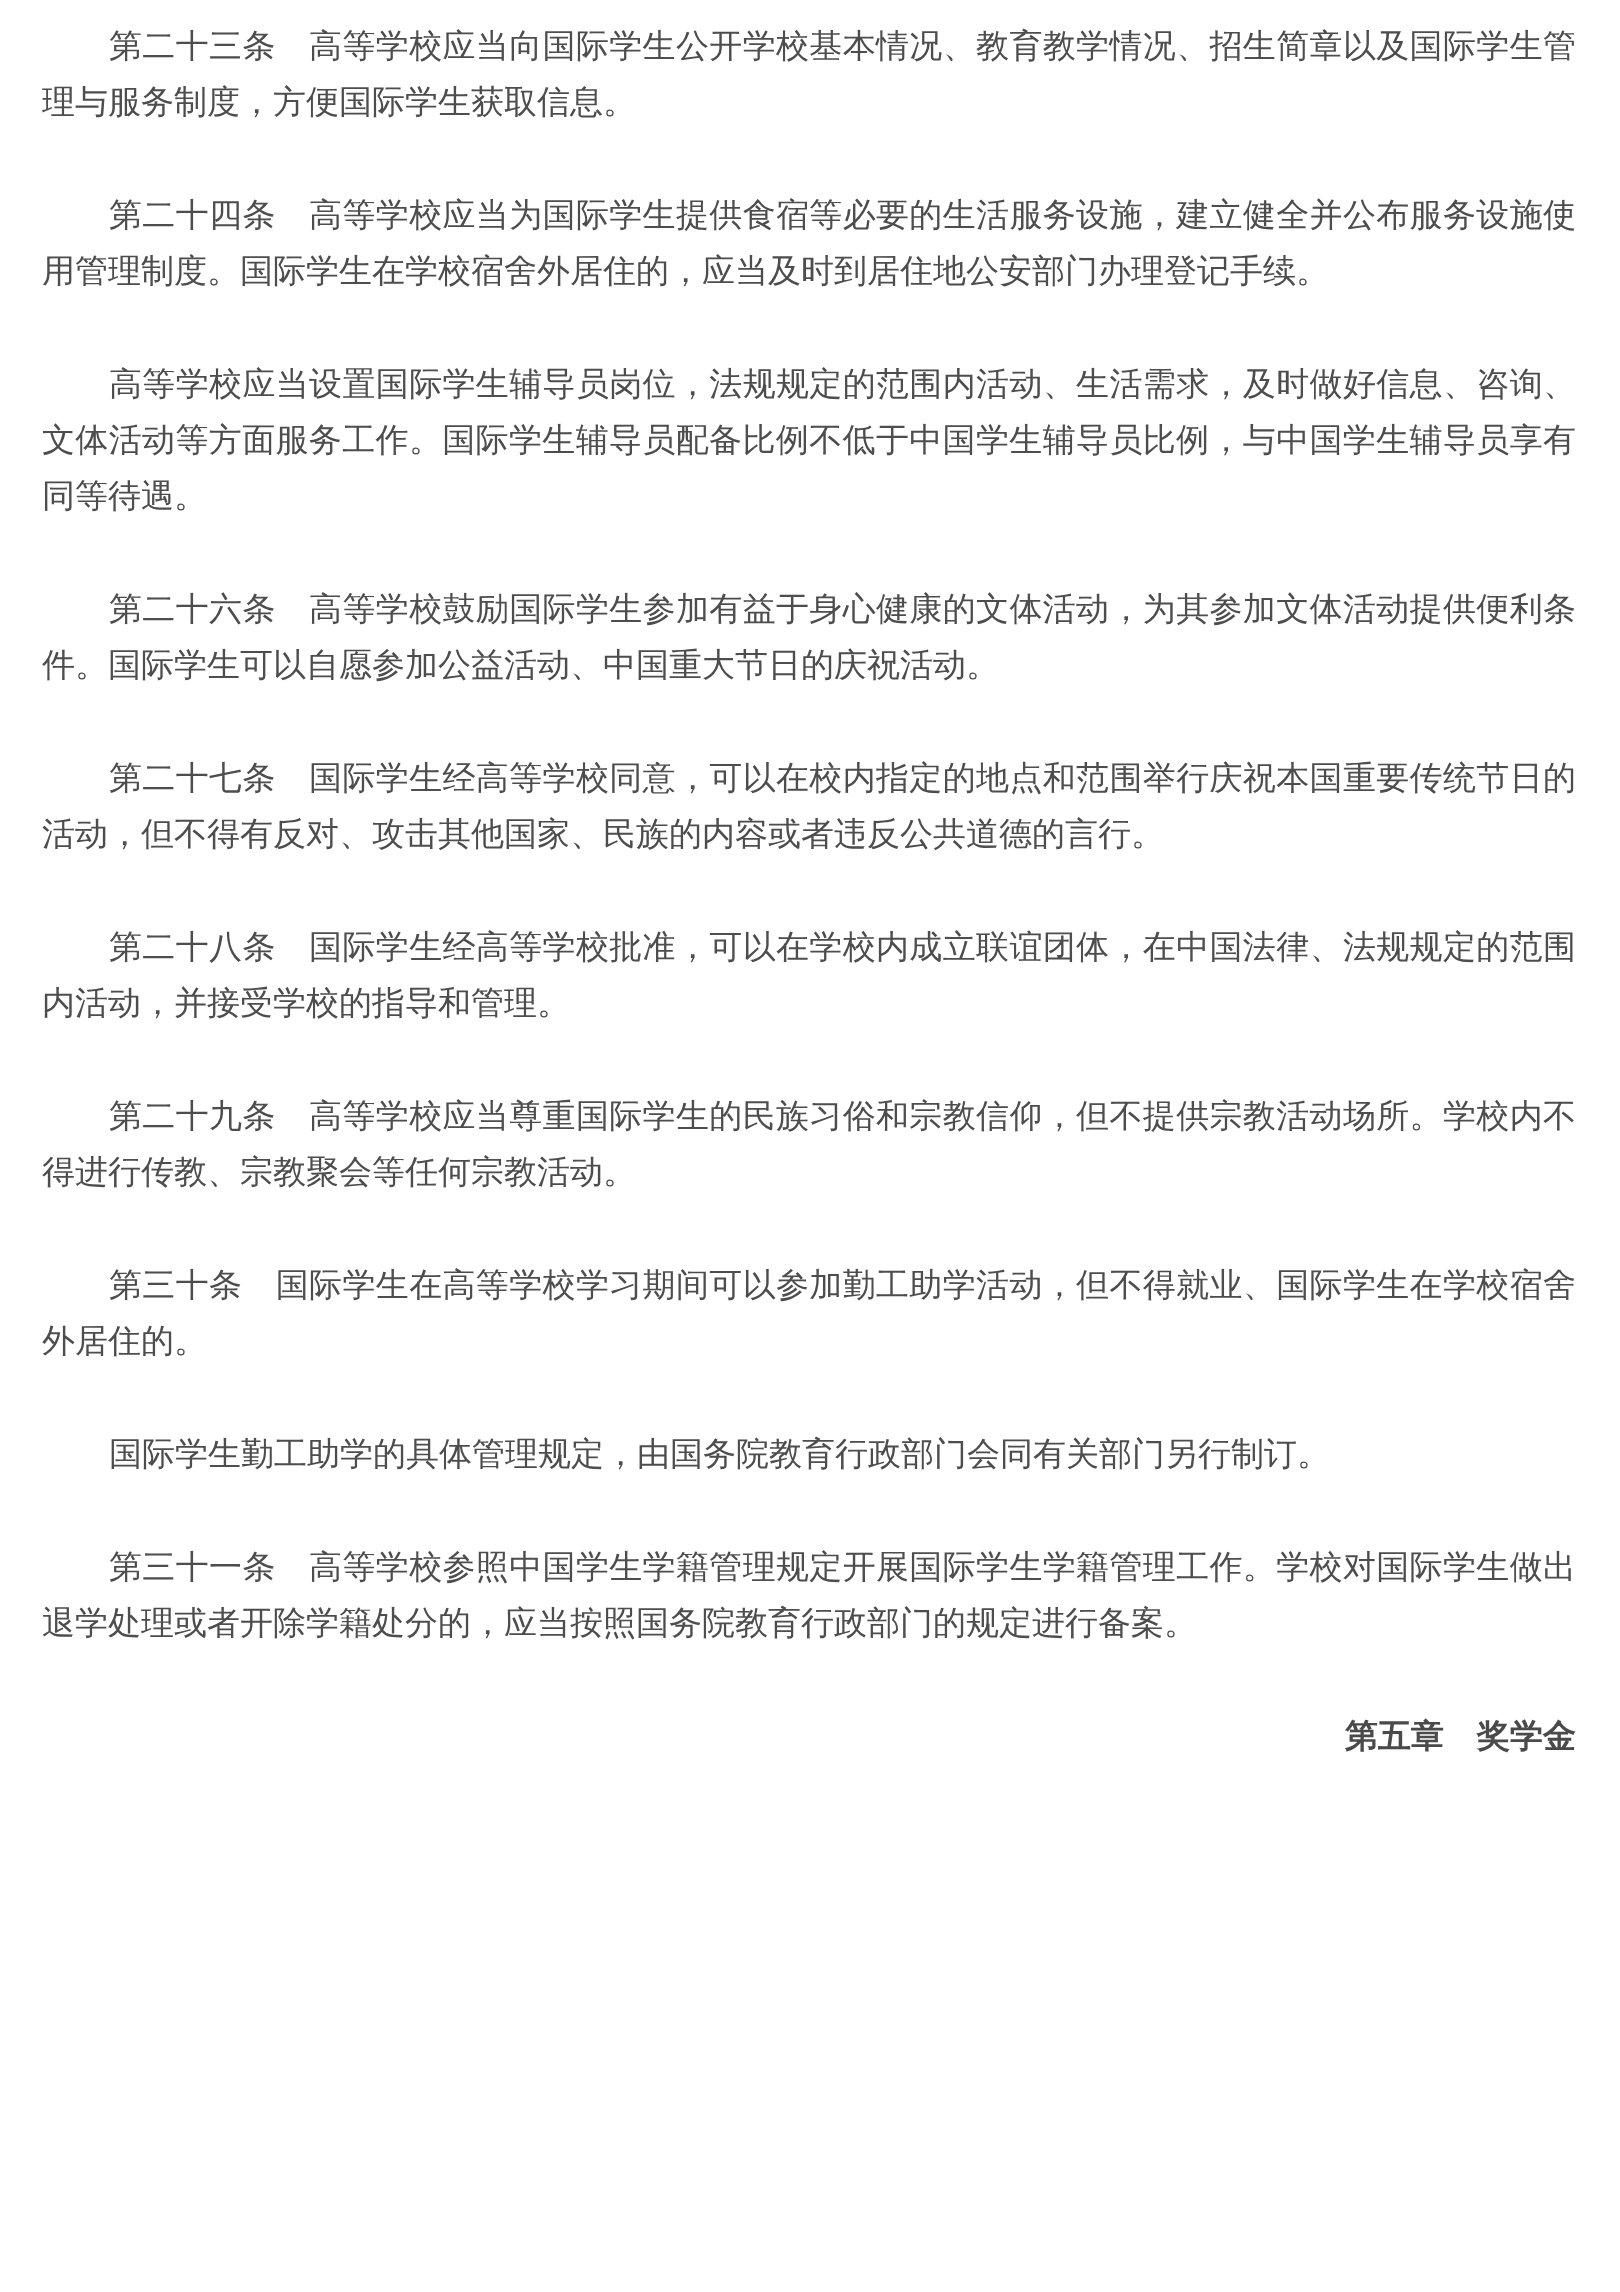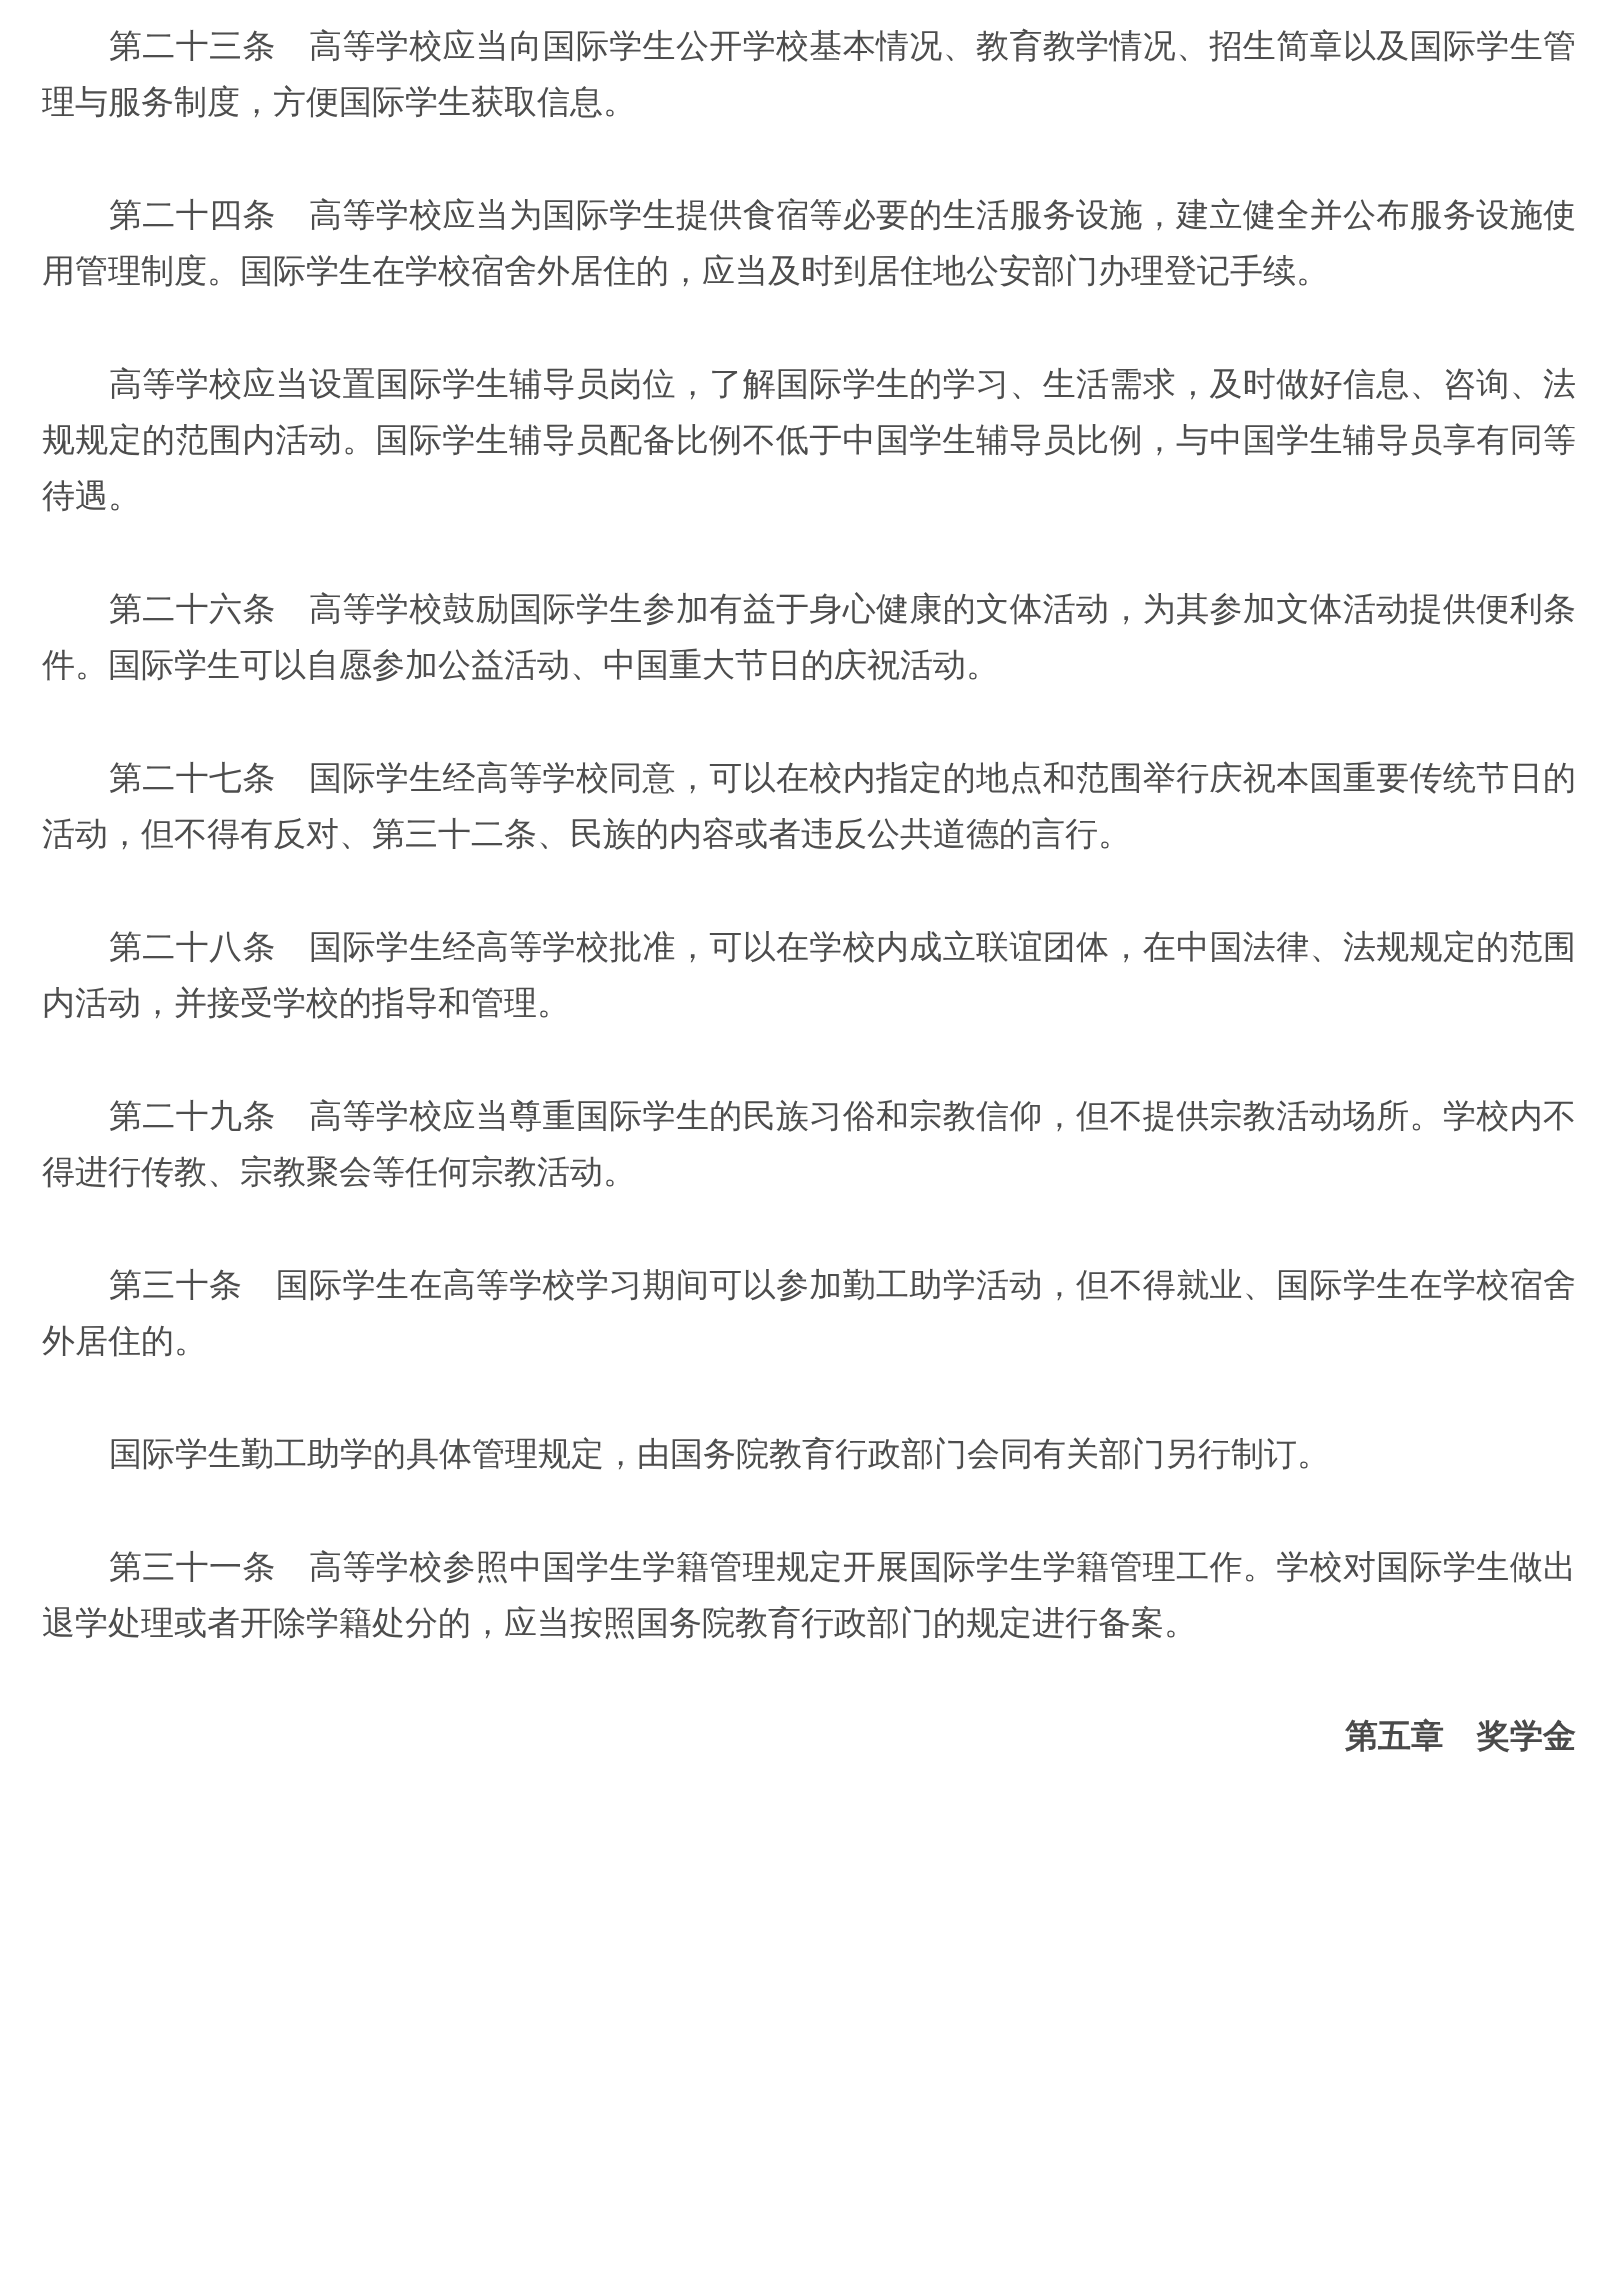--- a/index.html
+++ b/index.html
@@ -45,23 +45,23 @@
   }
 </style>
 </head>
 <body>
 
 <div class="page">
   <main class="doc-body">
 
   <p class="para">第二十三条　高等学校应当向国际学生公开学校基本情况、教育教学情况、招生简章以及国际学生管理与服务制度，方便国际学生获取信息。</p>
       <p class="para">第二十四条　高等学校应当为国际学生提供食宿等必要的生活服务设施，建立健全并公布服务设施使用管理制度。国际学生在学校宿舍外居住的，应当及时到居住地公安部门办理登记手续。</p>
-      <p class="para">高等学校应当设置国际学生辅导员岗位，了解国际学生的学习、生活需求，及时做好信息、咨询、法规规定的范围内活动。国际学生辅导员配备比例不低于中国学生辅导员比例，与中国学生辅导员享有同等待遇。</p>
+      <p class="para">高等学校应当设置国际学生辅导员岗位，法规规定的范围内活动、生活需求，及时做好信息、咨询、文体活动等方面服务工作。国际学生辅导员配备比例不低于中国学生辅导员比例，与中国学生辅导员享有同等待遇。</p>
       <p class="para">第二十六条　高等学校鼓励国际学生参加有益于身心健康的文体活动，为其参加文体活动提供便利条件。国际学生可以自愿参加公益活动、中国重大节日的庆祝活动。</p>
-      <p class="para">第二十七条　国际学生经高等学校同意，可以在校内指定的地点和范围举行庆祝本国重要传统节日的活动，但不得有反对、第三十二条、民族的内容或者违反公共道德的言行。</p>
+      <p class="para">第二十七条　国际学生经高等学校同意，可以在校内指定的地点和范围举行庆祝本国重要传统节日的活动，但不得有反对、攻击其他国家、民族的内容或者违反公共道德的言行。</p>
       <p class="para">第二十八条　国际学生经高等学校批准，可以在学校内成立联谊团体，在中国法律、法规规定的范围内活动，并接受学校的指导和管理。</p>
       <p class="para">第二十九条　高等学校应当尊重国际学生的民族习俗和宗教信仰，但不提供宗教活动场所。学校内不得进行传教、宗教聚会等任何宗教活动。</p>
       <p class="para">第三十条　国际学生在高等学校学习期间可以参加勤工助学活动，但不得就业、国际学生在学校宿舍外居住的。</p>
       <p class="para">国际学生勤工助学的具体管理规定，由国务院教育行政部门会同有关部门另行制订。</p>
       <p class="para">第三十一条　高等学校参照中国学生学籍管理规定开展国际学生学籍管理工作。学校对国际学生做出退学处理或者开除学籍处分的，应当按照国务院教育行政部门的规定进行备案。</p>
       <p class="chapter-heading">第五章　奖学金</p>
     </main>
 </div>
 
 

